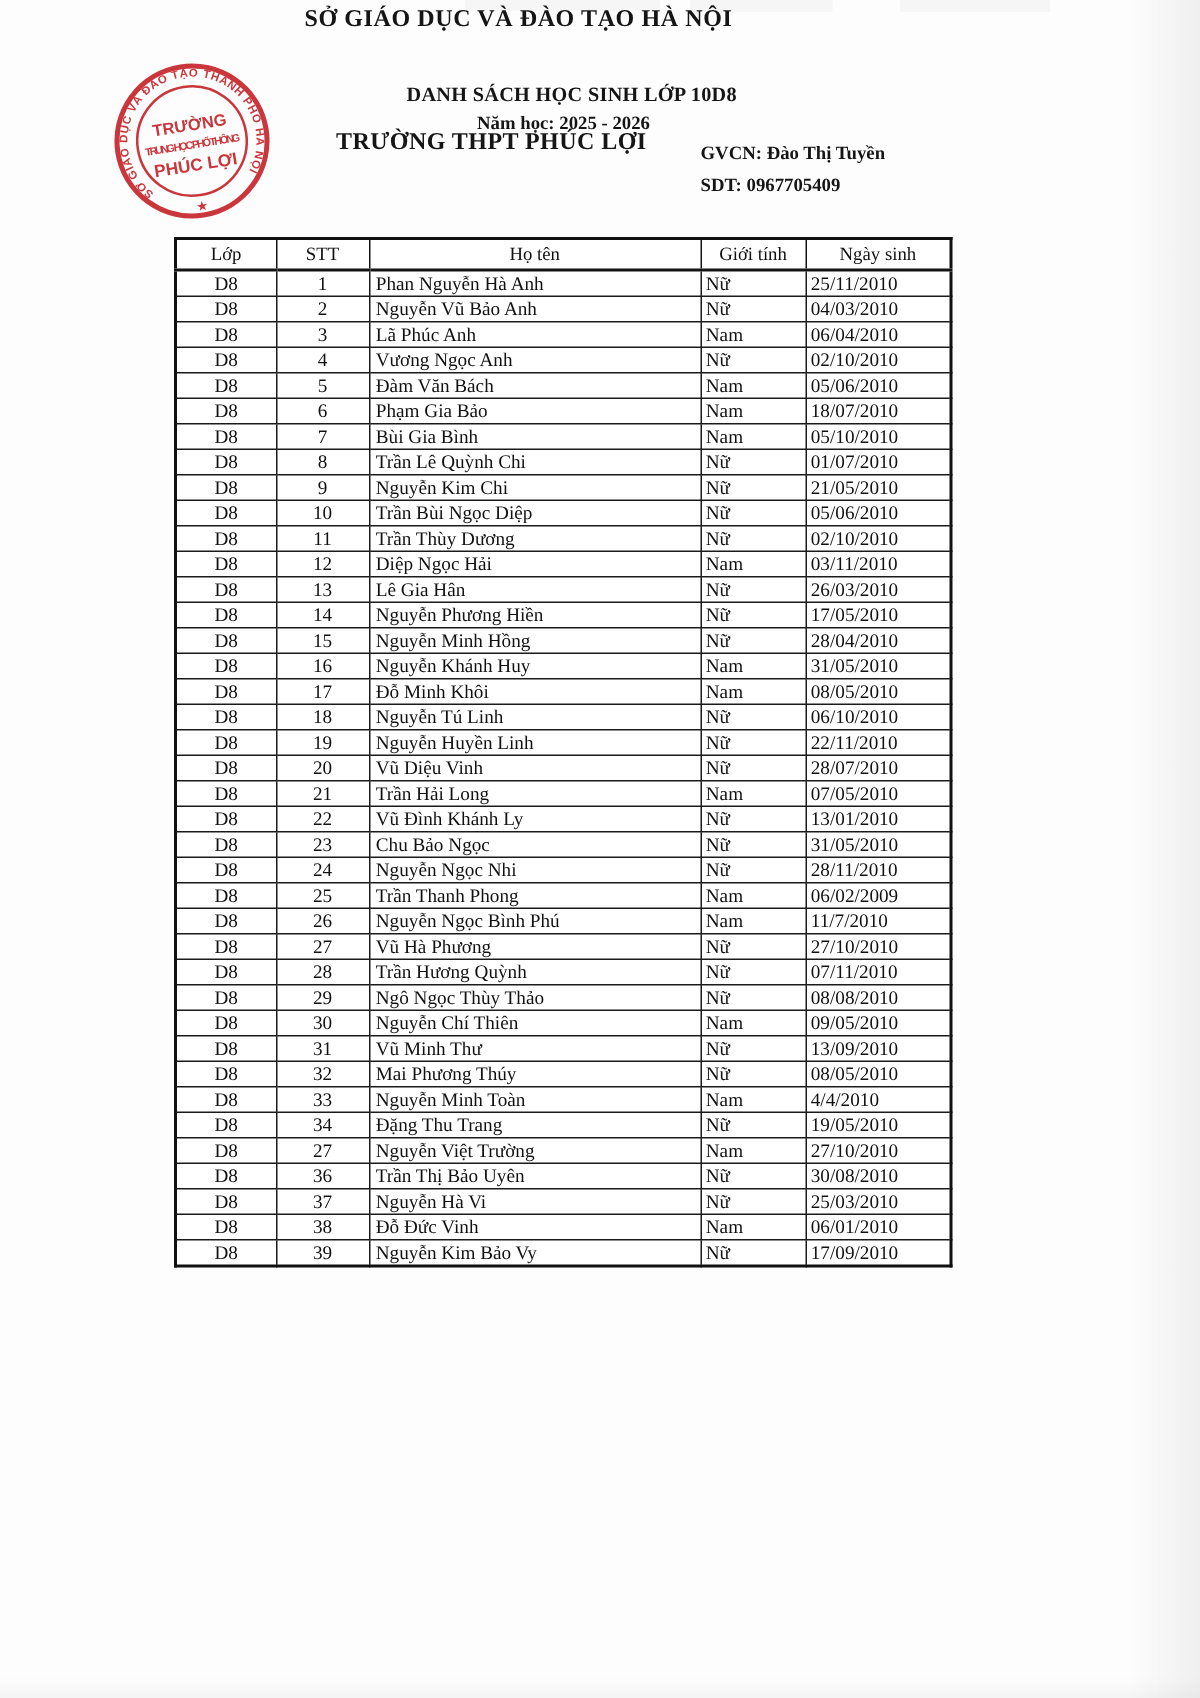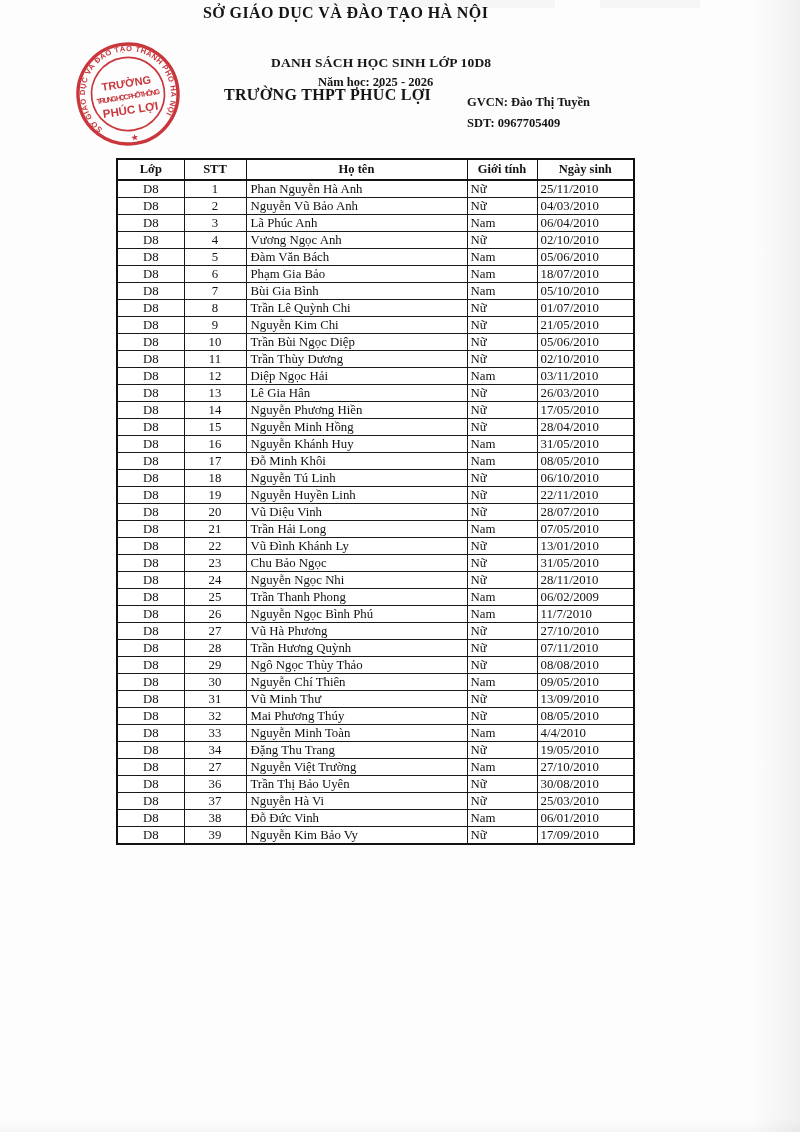--- a/index.html
+++ b/index.html
@@ -39,21 +39,21 @@
 
   
   table.roster {
     position:absolute; left:116px; top:158px; width:517px;
     border-collapse:collapse; table-layout:fixed;
     border:2.5px solid #111;
     background:#fff;
   }
   .roster th {
     border:1.8px solid #141414; border-bottom-width:2.4px;
-    height:21px; font-size:12.5px; font-weight:bold; text-align:center;
+    height:21px; font-size:12.5px; font-weight:normal; text-align:center;
     font-family:"Liberation Serif","DejaVu Serif",serif;
   }
   .roster td {
     border:1.6px solid #1a1a1a;
     height:16.2px; line-height:16px; font-size:12.8px;
     padding:0 2px 0 4px; overflow:hidden; white-space:nowrap;
   }
   .roster td:nth-child(1), .roster td:nth-child(2) { text-align:center; padding:0; }
   .roster td:nth-child(4), .roster td:nth-child(5) { padding-left:3px; }
 

